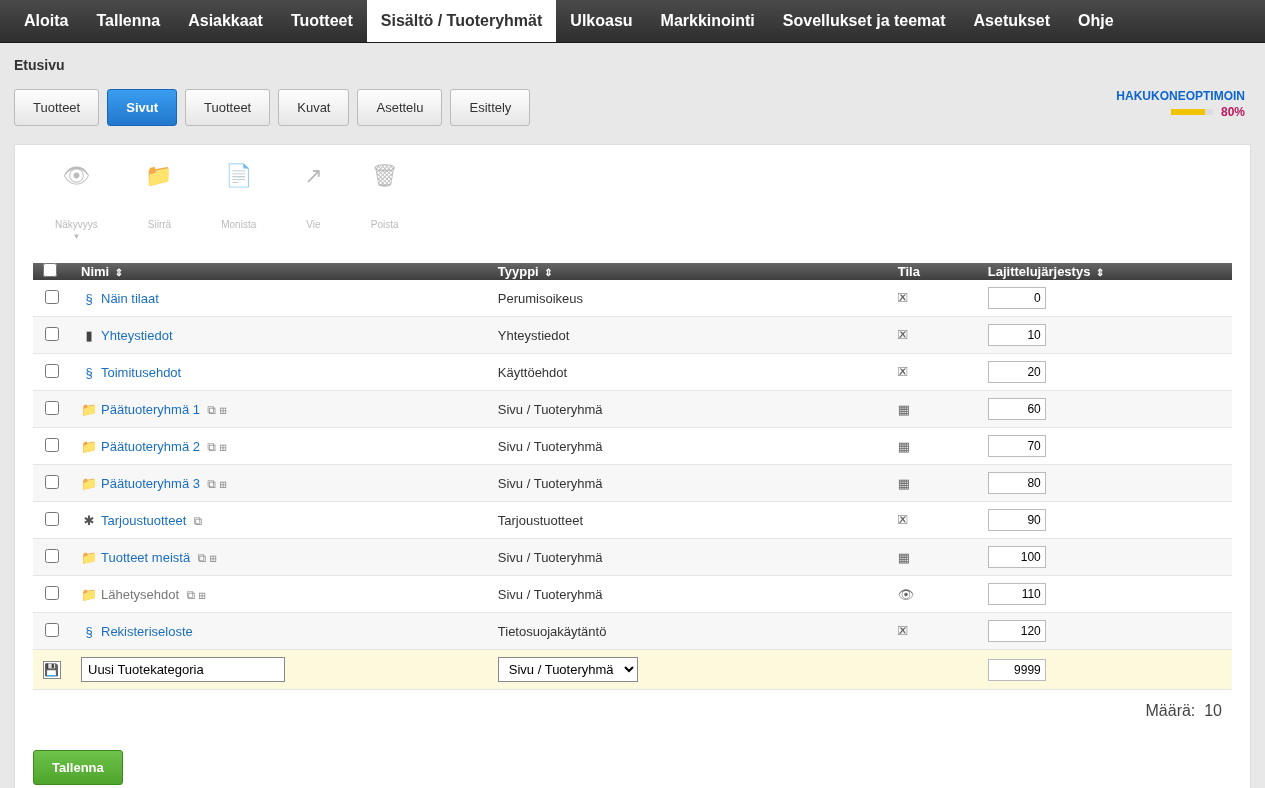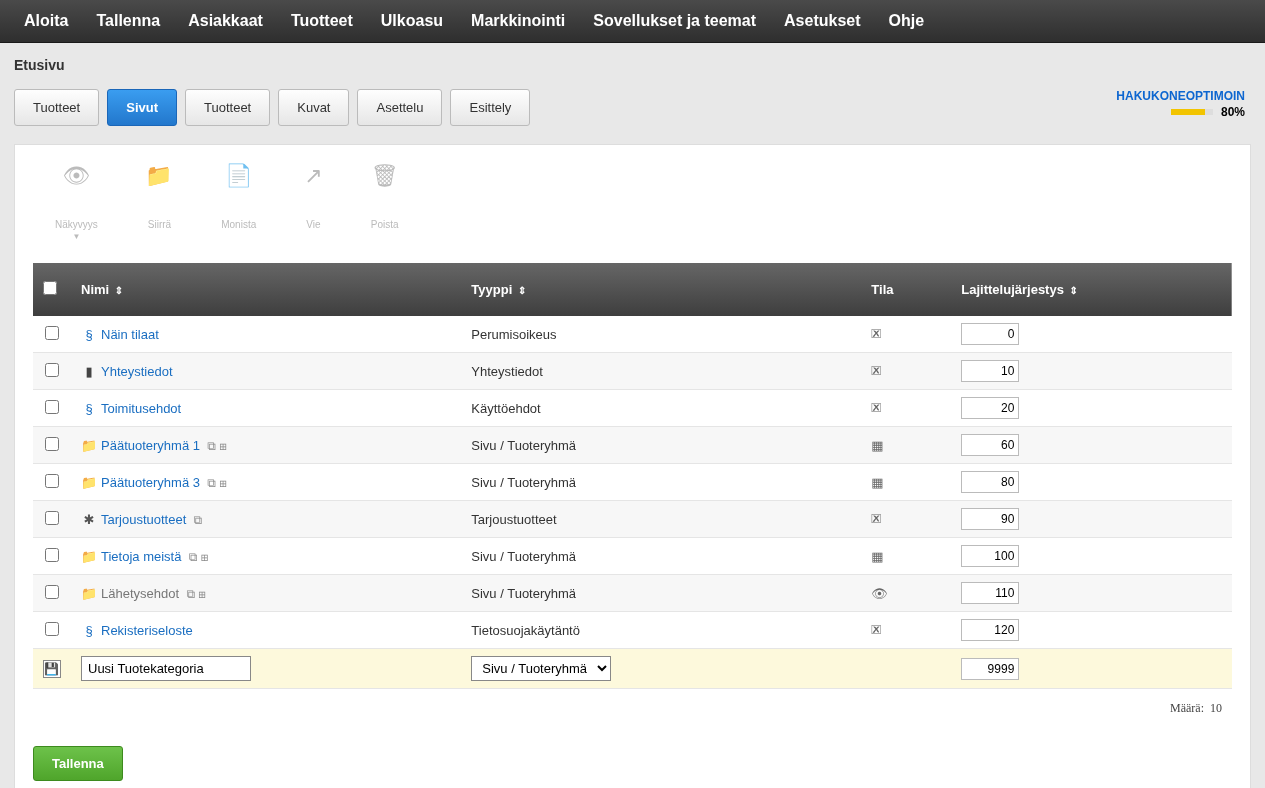--- a/index.html
+++ b/index.html
@@ -42,66 +42,66 @@
     border-color: #1a66b8;
     color: #fff;
     font-weight: bold;
   }
   
   .seo-widget { text-align: right; padding-right: 6px; }
   .seo-label { color: #0d66d0; font-weight: bold; font-size: 12px; }
   .seo-bar-row { display: flex; align-items: center; gap: 8px; justify-content: flex-end; margin-top: 2px;}
   .seo-bar { width: 42px; height: 6px; background: #ddd; position: relative; }
   .seo-bar-fill { position: absolute; left:0; top:0; height:100%; width:80%; background: #f2c400; }
-  .seo-pct { color: #000000; font-weight: bold; font-size: 12px; }
+  .seo-pct { color: #be185d; font-weight: bold; font-size: 12px; }
   
   .panel {
     background: #fff;
     margin-top: 18px;
     padding: 18px;
     border: 1px solid #ddd;
   }
   
   .toolbar { display: flex; gap: 48px; padding: 0 12px 22px 22px; }
   .tool { display:flex; flex-direction:column; align-items:center; gap:6px; color:#bbb; cursor: default;}
   .tool .glyph { font-size: 22px; }
   .tool .lbl { font-size: 10px; margin-top: 24px; }
   .tool .caret { font-size: 8px; margin-top:-4px;}
   
   table.data { width: 100%; border-collapse: collapse; }
   table.data thead tr {
     background: linear-gradient(#666, #3e3e3e);
     color: #fff;
   }
-  table.data thead th { text-align: left; padding: 18px 10px; font-size: 13px; font-weight: bold; }
+  table.data thead th { text-align: left; padding: 0 10px; font-size: 13px; font-weight: bold; }
   .sort-arrows { font-size: 10px; margin-left: 2px; vertical-align: middle; }
   table.data tbody td { padding: 7px 10px; border-bottom: 1px solid #e5e5e5; vertical-align: middle; font-size: 13px;}
   table.data tbody tr:nth-child(even) { background: #f7f7f7; }
   .name-link { color: #1a6ec1; text-decoration: none; }
   .row-icon { color: #555; margin-right: 4px; font-size: 13px; display:inline-block; width:16px; text-align:center;}
   .row-icons-after { color:#888; font-size:12px; margin-left:4px;}
   
   .sort-input {
     width: 58px; text-align: right; padding: 3px 4px;
     border: 1px solid #bbb; font-size: 12px;
   }
   
   tr.new-row { background: #fdf9dc !important; }
   .disk-btn {
     width:18px; height:18px; display:inline-flex; align-items:center; justify-content:center;
     border:1px solid #888; background:#fff; font-size:12px; cursor:pointer;
   }
   .new-name-input {
-    width: 170px; padding: 4px 6px; border:1px solid #888; font-size:13px;
+    width: 204px; padding: 4px 6px; border:1px solid #888; font-size:13px;
   }
   .new-type-select {
     padding: 3px 6px; border:1px solid #888; font-size:13px; background:#fff;
   }
   
-  .table-footer { text-align: right; padding: 12px 10px 4px; font-size: 12px; color:#444;font-family:Liberation Serif, serif;}
+  .table-footer { text-align: right; padding: 12px 10px 4px; font-size: 16px; color:#444;}
   
   .save-btn {
     margin-top: 26px;
     background: linear-gradient(#6dc24a, #4fa52b);
     border: 1px solid #3d8a1e;
     color: #fff;
     font-weight: bold;
     padding: 9px 18px;
     border-radius: 3px;
     cursor: pointer;
@@ -119,20 +119,21 @@
   .th-sort { text-align:left !important; }
 </style>
 </head>
 <body>
 
 <div class="topnav" id="topnav">
     <div class="item">Aloita</div>
     <div class="item">Tallenna</div>
     <div class="item">Asiakkaat</div>
     <div class="item">Tuotteet</div>
+    <div class="item active">Sisältö / Tuoteryhmät</div>
     <div class="item">Ulkoasu</div>
     <div class="item">Markkinointi</div>
     <div class="item">Sovellukset ja teemat</div>
     <div class="item">Asetukset</div>
     <div class="item">Ohje</div>
   </div>
 
 <div class="page-area">
   <div class="page-title">Etusivu</div>
 
@@ -228,35 +229,42 @@
           </tr>
           <tr>
             <td class="col-chk"><input type="checkbox" class="chk" style=""></td>
             <td><span class="row-icon" style="color:#555">📁</span><a href="#" class="name-link" style="color:#1a6ec1">Päätuoteryhmä 1</a><span class="row-icons-after"> ⧉ ⊞</span></td>
             <td class="col-type">Sivu / Tuoteryhmä</td>
             <td class="col-status"><span class="status-glyph">▦</span></td>
             <td class="col-sort-body"><input class="sort-input" value="60" style=""></td>
           </tr>
           <tr>
             <td class="col-chk"><input type="checkbox" class="chk" style=""></td>
+            <td><span class="row-icon" style="color:#555">📁</span><a href="#" class="name-link" style="color:#1a6ec1">Päätuoteryhmä 2</a><span class="row-icons-after"> ⧉ ⊞</span></td>
+            <td class="col-type">Sivu / Tuoteryhmä</td>
+            <td class="col-status"><span class="status-glyph">▦</span></td>
+            <td class="col-sort-body"><input class="sort-input" value="70" style=""></td>
+          </tr>
+          <tr>
+            <td class="col-chk"><input type="checkbox" class="chk" style=""></td>
             <td><span class="row-icon" style="color:#555">📁</span><a href="#" class="name-link" style="color:#1a6ec1">Päätuoteryhmä 3</a><span class="row-icons-after"> ⧉ ⊞</span></td>
             <td class="col-type">Sivu / Tuoteryhmä</td>
             <td class="col-status"><span class="status-glyph">▦</span></td>
             <td class="col-sort-body"><input class="sort-input" value="80" style=""></td>
           </tr>
           <tr>
             <td class="col-chk"><input type="checkbox" class="chk" style=""></td>
             <td><span class="row-icon" style="color:#555">✱</span><a href="#" class="name-link" style="color:#1a6ec1">Tarjoustuotteet</a><span class="row-icons-after"> ⧉</span></td>
             <td class="col-type">Tarjoustuotteet</td>
             <td class="col-status"><span class="status-glyph">🗷</span></td>
             <td class="col-sort-body"><input class="sort-input" value="90" style=""></td>
           </tr>
           <tr>
             <td class="col-chk"><input type="checkbox" class="chk" style=""></td>
-            <td><span class="row-icon" style="color:#555">📁</span><a href="#" class="name-link" style="color:#1a6ec1">Tietoja meistä</a><span class="row-icons-after"> ⧉ ⊞</span></td>
+            <td><span class="row-icon" style="color:#555">📁</span><a href="#" class="name-link" style="color:#1a6ec1">Tuotteet meistä</a><span class="row-icons-after"> ⧉ ⊞</span></td>
             <td class="col-type">Sivu / Tuoteryhmä</td>
             <td class="col-status"><span class="status-glyph">▦</span></td>
             <td class="col-sort-body"><input class="sort-input" value="100" style=""></td>
           </tr>
           <tr>
             <td class="col-chk"><input type="checkbox" class="chk" style=""></td>
             <td><span class="row-icon" style="color:#999">📁</span><a href="#" class="name-link" style="color:#777">Lähetysehdot</a><span class="row-icons-after"> ⧉ ⊞</span></td>
             <td class="col-type">Sivu / Tuoteryhmä</td>
             <td class="col-status"><span class="status-glyph">👁</span></td>
             <td class="col-sort-body"><input class="sort-input" value="110" style=""></td>

